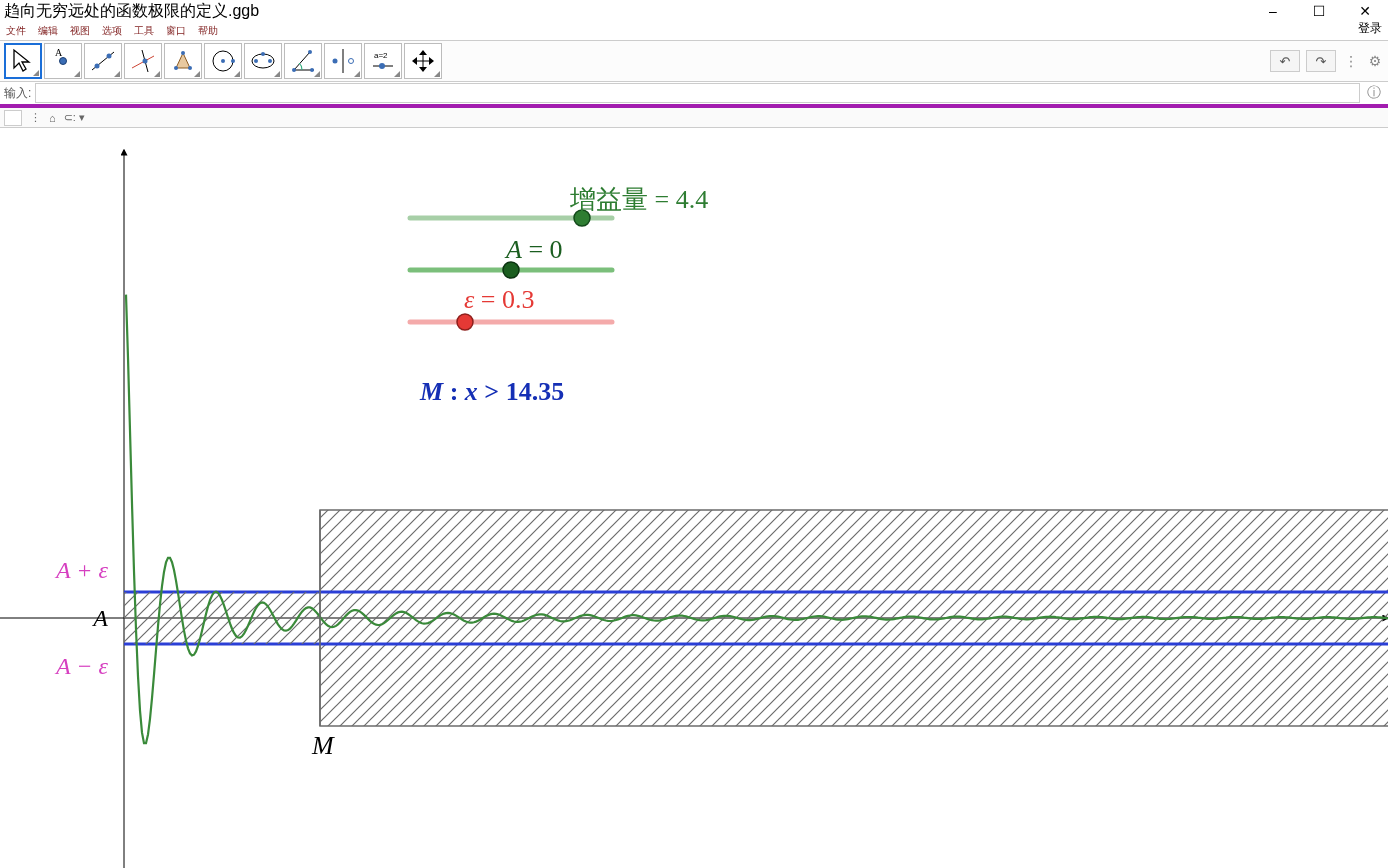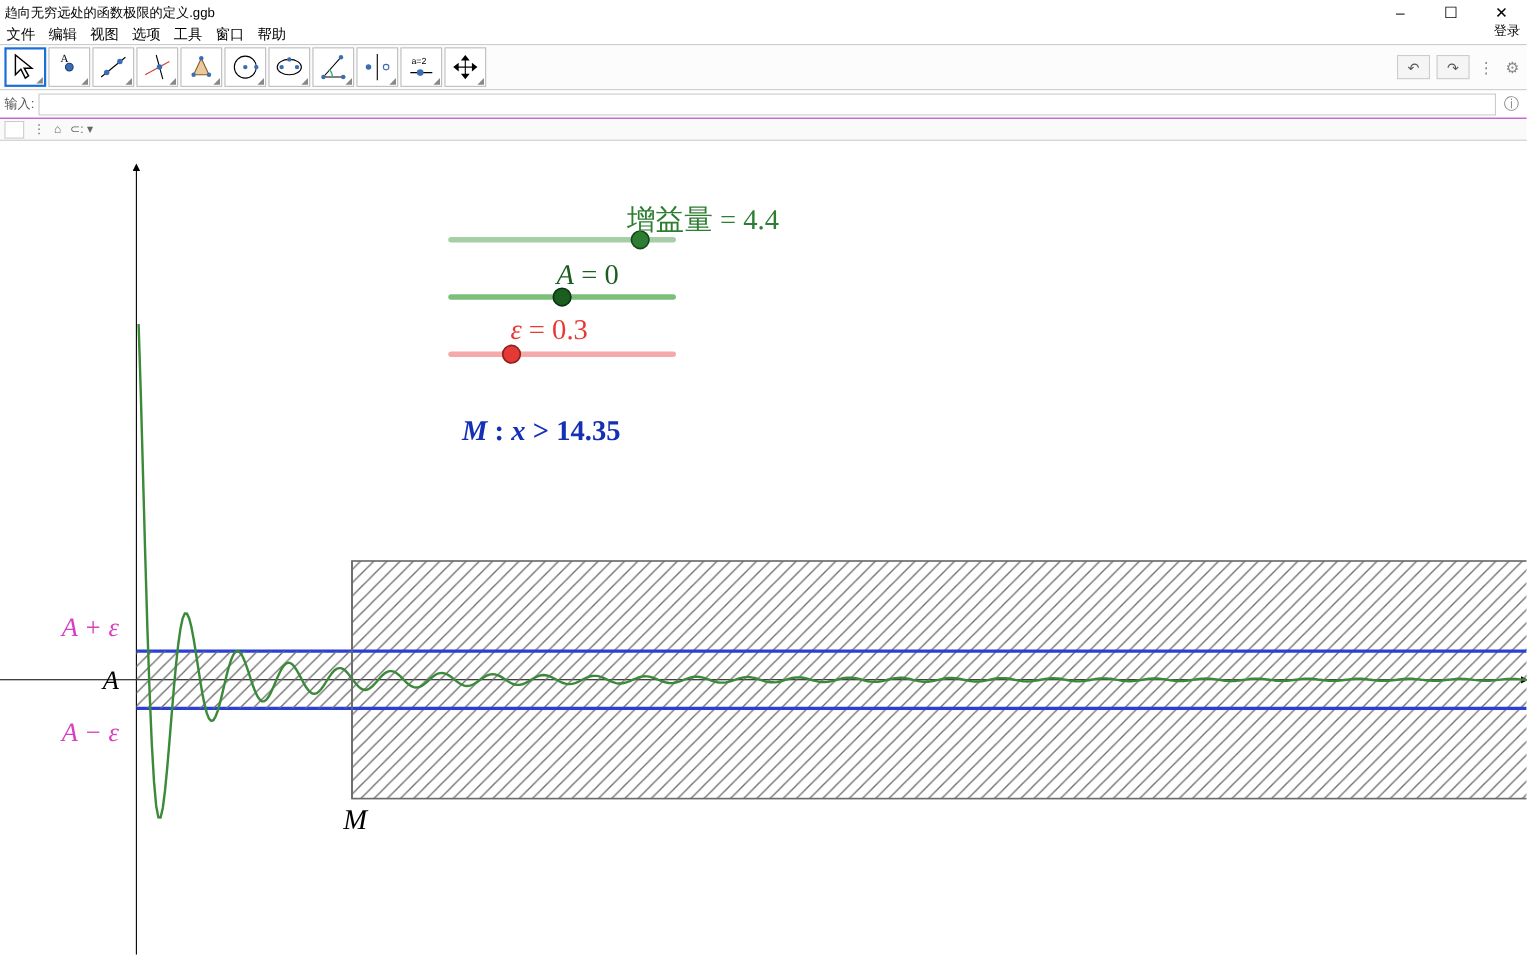--- a/index.html
+++ b/index.html
@@ -1,32 +1,32 @@
 <!DOCTYPE html>
 <html><head>
 <meta charset="utf-8">
 <style>
   * { box-sizing: border-box; margin: 0; padding: 0; }
   body { font-family: "Microsoft YaHei", Arial, sans-serif; font-size: 12px; background: #fff; overflow: hidden; width: 1388px; height: 868px; position: relative; }
   .titlebar { height: 22px; display: flex; align-items: center; padding: 0 4px; background: #fff; }
-  .title-text { font-size: 12px; color: #000; }
+  .title-text { font-size: 16px; color: #000; }
   .window-controls { position: absolute; right: 0; top: 0; display: flex; }
   .win-btn { width: 46px; height: 22px; display: flex; align-items: center; justify-content: center; color: #000; font-size: 14px; }
   .menubar { height: 18px; display: flex; align-items: center; padding: 0 2px; gap: 4px; background: #fff; }
-  .menu-item { padding: 0 4px; font-size: 13px; color: #000000; cursor: default; }
+  .menu-item { padding: 0 4px; font-size: 10px; color: #7f1d1d; cursor: default; }
   .login { position: absolute; right: 2px; top: 20px; font-size: 12px; color: #000; padding: 0 4px;}
   .toolbar { height: 42px; border-top: 1px solid #ccc; border-bottom: 1px solid #ccc; display: flex; align-items: center; padding: 2px 4px; gap: 2px; background: #fcfcfc; }
   .tool { width: 38px; height: 36px; border: 1px solid #bcbcbc; background: #fff; display: flex; align-items: center; justify-content: center; position: relative; }
   .tool.selected { border: 2px solid #1a6ed8; }
   .tool svg { width: 30px; height: 30px; }
   .tool .tri { position: absolute; bottom: 1px; right: 1px; width: 0; height: 0; border-left: 6px solid transparent; border-bottom: 6px solid #888; }
   .right-controls { position: absolute; right: 4px; display: flex; gap: 6px; align-items: center; }
   .rc-btn { width: 30px; height: 22px; border: 1px solid #ccc; background: #f5f5f5; display: flex; align-items:center; justify-content:center; font-size: 13px; color: #555;}
   .rc-icon { width: 18px; height: 18px; display: flex; align-items:center; justify-content:center; color: #888; font-size: 14px;}
-  .inputbar { height: 26px; border-bottom: 1px solid #a21caf; display: flex; align-items: center; padding: 0 4px; gap: 4px; }
+  .inputbar { height: 26px; border-bottom: 4px solid #a21caf; display: flex; align-items: center; padding: 0 4px; gap: 4px; }
   .inputbar .label { font-size: 12px; color: #555; }
   .inputbar input { flex: 1; height: 20px; border: 1px solid #ccc; padding: 0 4px; font-size: 12px; }
   .inputbar .help { width: 20px; color: #888; font-size: 14px; text-align:center;}
   .viewbar { height: 20px; border-bottom: 1px solid #ccc; display: flex; align-items: center; gap: 8px; padding: 0 4px; background: #fafafa; }
   .vb-btn { width: 18px; height: 16px; border: 1px solid #ccc; background: #fff; }
   .vb-icon { font-size: 11px; color: #666; }
   .graphics { position: absolute; top: 130px; left: 0; right: 0; bottom: 0; background: #fff; overflow: hidden; }
   .graphics svg { position: absolute; top: 0; left: 0; }
   .math { font-family: "Times New Roman", "STIX", serif; font-style: italic; }
   .mathup { font-family: "Times New Roman", serif; font-style: normal; }

